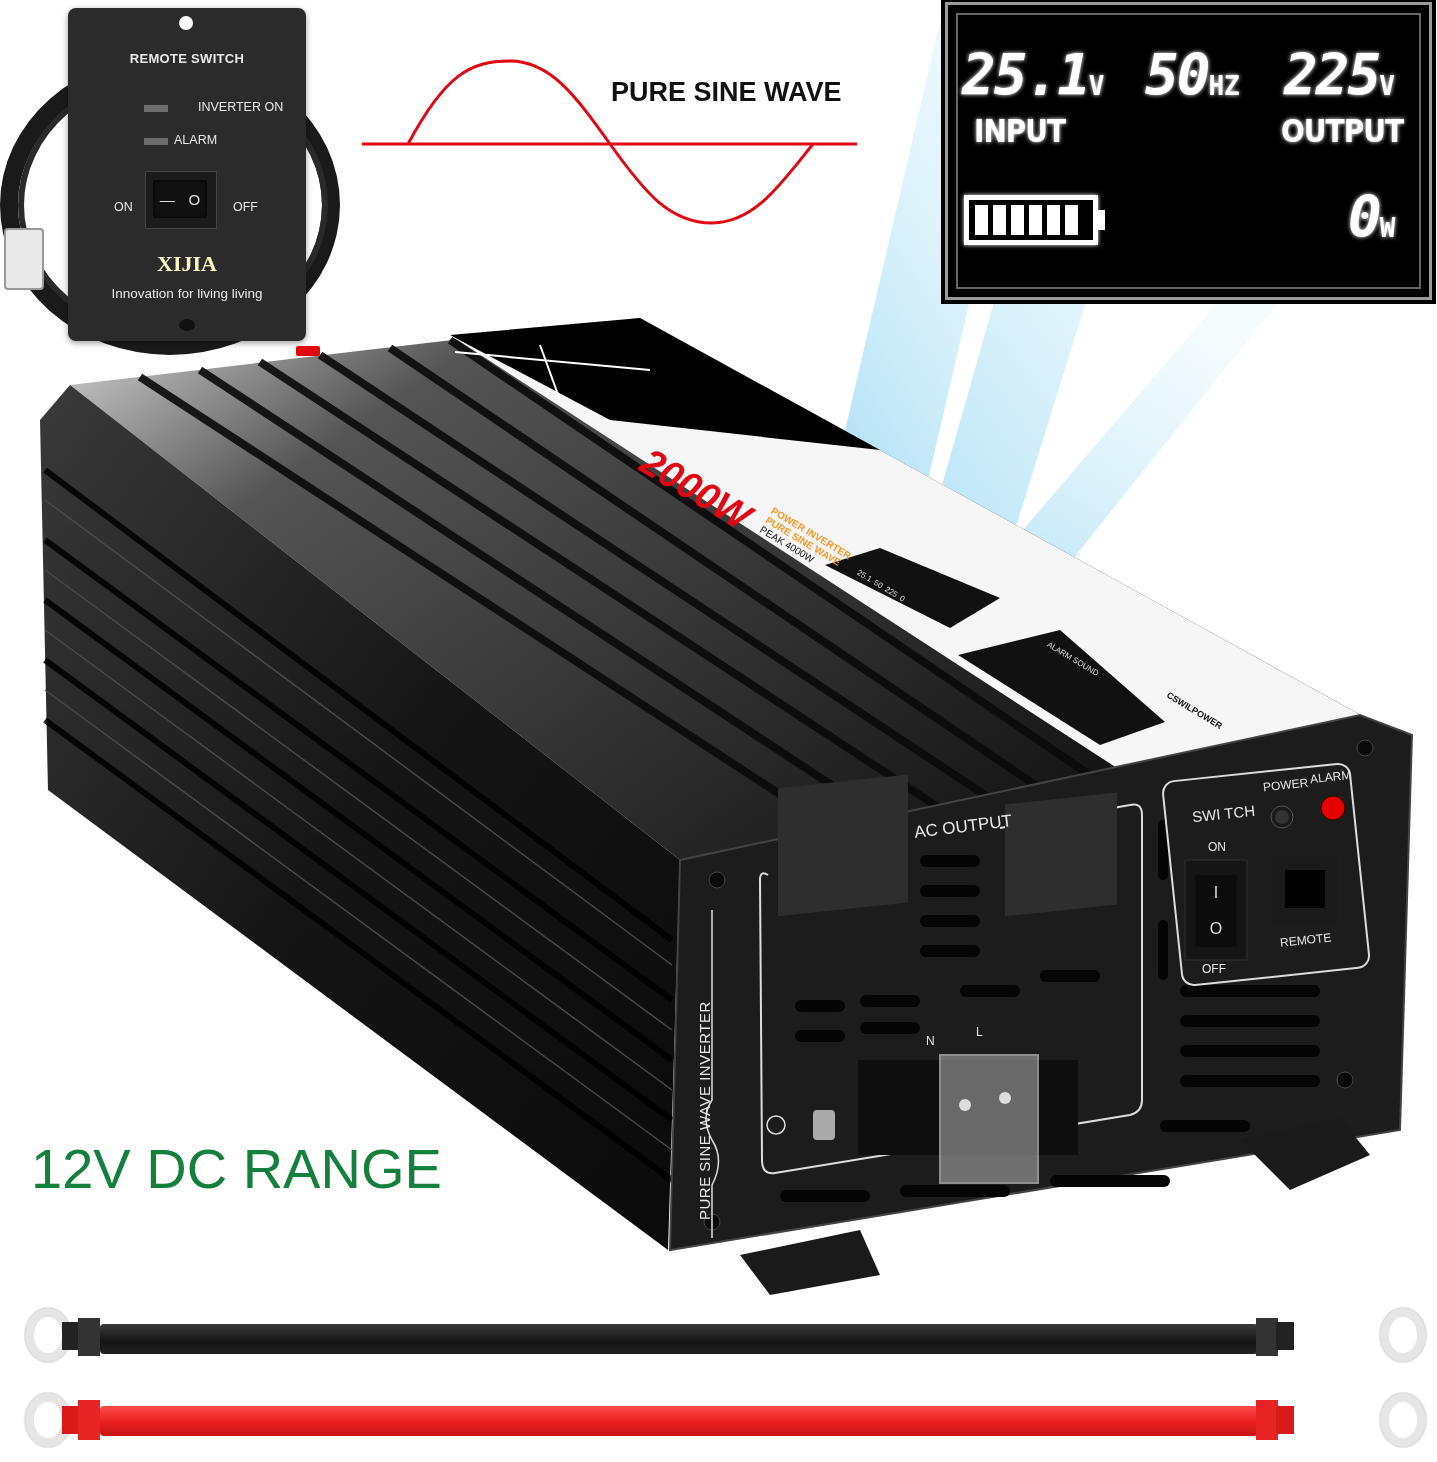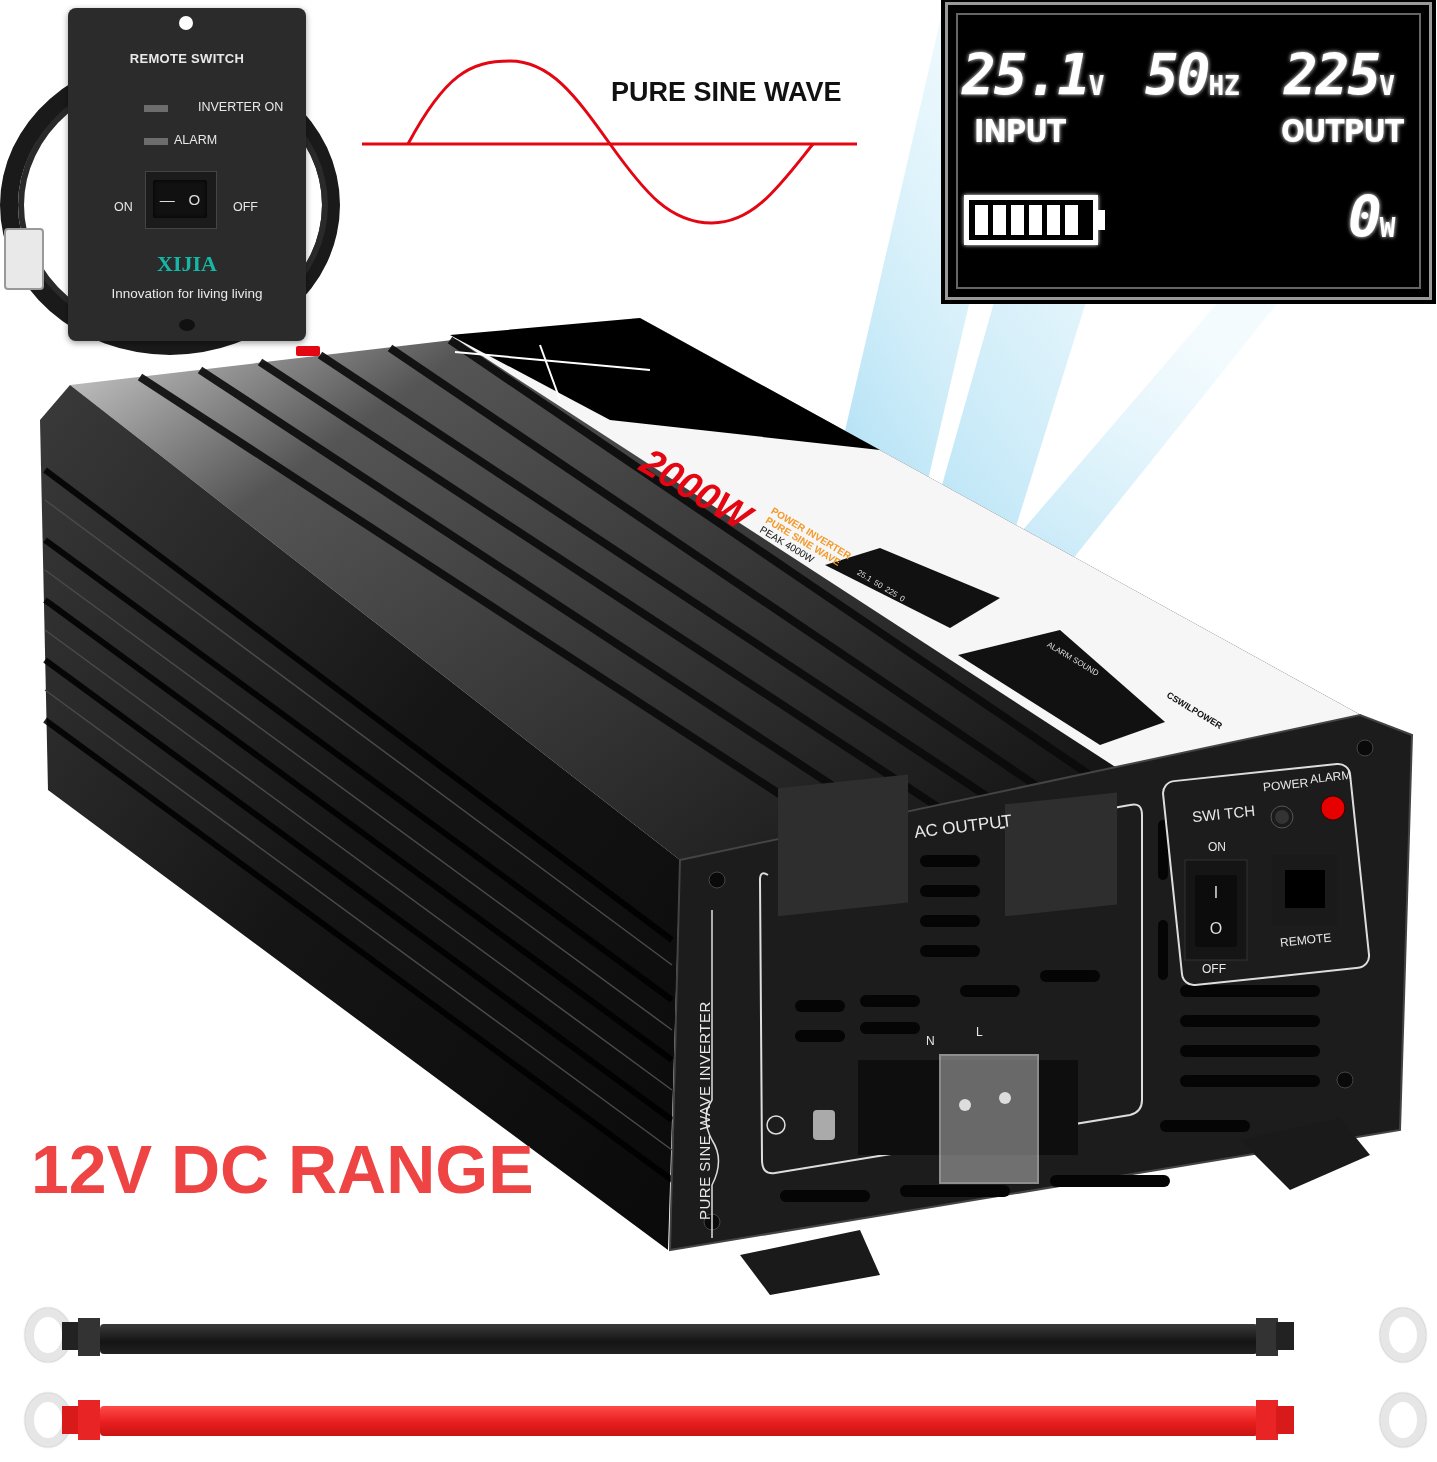--- a/index.html
+++ b/index.html
@@ -10,38 +10,38 @@
   .remote-cable{left:0;top:55px;width:340px;height:300px;border-radius:50%;border:18px solid #1a1a1a;box-sizing:border-box;}
   .remote-cable.c2{left:18px;top:70px;width:310px;height:270px;border:6px solid #2a2a2a;}
   .remote-plug{left:4px;top:228px;width:36px;height:58px;background:#e9e9e9;border:2px solid #999;border-radius:4px;}
   .remote-panel{left:68px;top:8px;width:238px;height:333px;background:#2b2b2b;border-radius:8px;box-shadow:0 2px 6px rgba(0,0,0,.4);color:#e8e8e8;}
   .remote-hole{left:111px;top:8px;width:14px;height:14px;border-radius:50%;background:#fff;}
   .remote-title{left:0;width:238px;top:43px;text-align:center;font-weight:bold;font-size:13px;letter-spacing:.3px;}
   .led-bar{width:24px;height:7px;background:#6d6d6d;}
   .remote-label{font-size:12.5px;}
   .rocker-frame{left:77px;top:163px;width:70px;height:56px;background:#1b1b1b;border:1px solid #444;}
   .rocker{left:85px;top:172px;width:54px;height:38px;background:#111;border-radius:3px;box-shadow:inset 0 0 4px #000;color:#ddd;font-size:15px;display:flex;align-items:center;justify-content:space-around;}
-  .brand{left:0;width:238px;top:243px;text-align:center;font-family:"Liberation Serif",serif;font-weight:bold;font-size:22px;color:#14b8a6;}
+  .brand{left:0;width:238px;top:243px;text-align:center;font-family:"Liberation Serif",serif;font-weight:bold;font-size:22px;color:#fef9c3;}
   .tagline{left:0;width:238px;top:278px;text-align:center;font-size:13.5px;}
   .remote-screw{left:111px;top:311px;width:16px;height:12px;border-radius:50%;background:#111;}
 
   
   .pure-sine{left:611px;top:77px;font-size:27px;font-weight:bold;color:#111;}
 
   
   .lcd{left:945px;top:2px;width:487px;height:298px;background:#000;border:3px solid #999;box-sizing:border-box;outline:4px solid #000;}
   .lcd-inner{left:8px;top:8px;right:8px;bottom:8px;border:2px solid #666;}
   .lcd-txt{color:#fff;font-family:"DejaVu Sans Mono",monospace;font-weight:bold;font-style:italic;text-shadow:0 0 4px #fff;}
   .lcd-big{font-size:56px;letter-spacing:-2px;}
   .lcd-unit{font-size:26px;font-style:normal;}
   .lcd-label{font-size:28px;font-style:normal;font-family:"DejaVu Sans",sans-serif;letter-spacing:-1px;transform:scaleY(1.15);}
   .battery{left:16px;top:190px;width:134px;height:50px;border:5px solid #fff;box-sizing:border-box;box-shadow:0 0 4px #fff;padding:5px 6px;display:flex;gap:5px;}
   .battery .cell{width:13px;height:100%;background:#fff;}
   .battery-nub{left:150px;top:205px;width:7px;height:20px;background:#fff;}
-  .red-callout{left:31px;top:1138px;color:#ef4444;font-weight:bold;font-size:68px;line-height:62px;}
+  .red-callout{left:31px;top:1138px;color:#15803d;font-weight:normal;font-size:56px;line-height:62px;}
   .ac-label{left:914px;top:817px;color:#e8e8e8;font-size:17px;transform:rotate(-7deg);}
   .side-label{left:696px;top:1220px;color:#e8e8e8;font-size:15px;transform-origin:left top;transform:rotate(-90deg);white-space:nowrap;letter-spacing:.5px;}
   .ctrl-text{color:#e8e8e8;font-size:14px;}
 
   
   .cable{height:38px;border-radius:4px;}
   .lug{width:46px;height:54px;border-radius:50%;border:9px solid #e6e6e6;box-sizing:border-box;background:#fff;box-shadow:0 0 2px #999;}
 </style>
 </head>
 <body>

